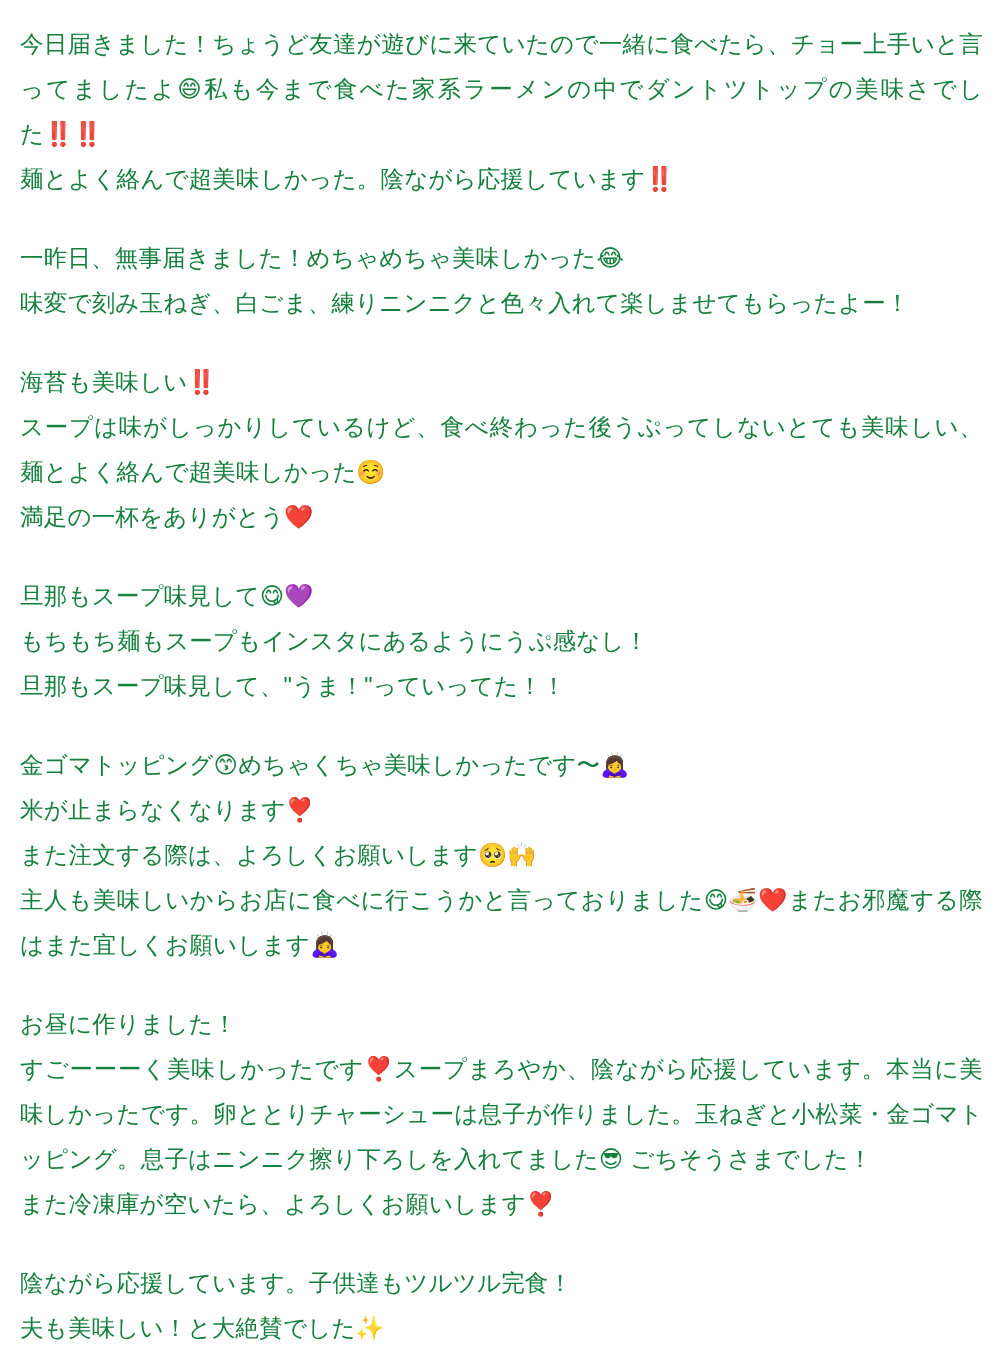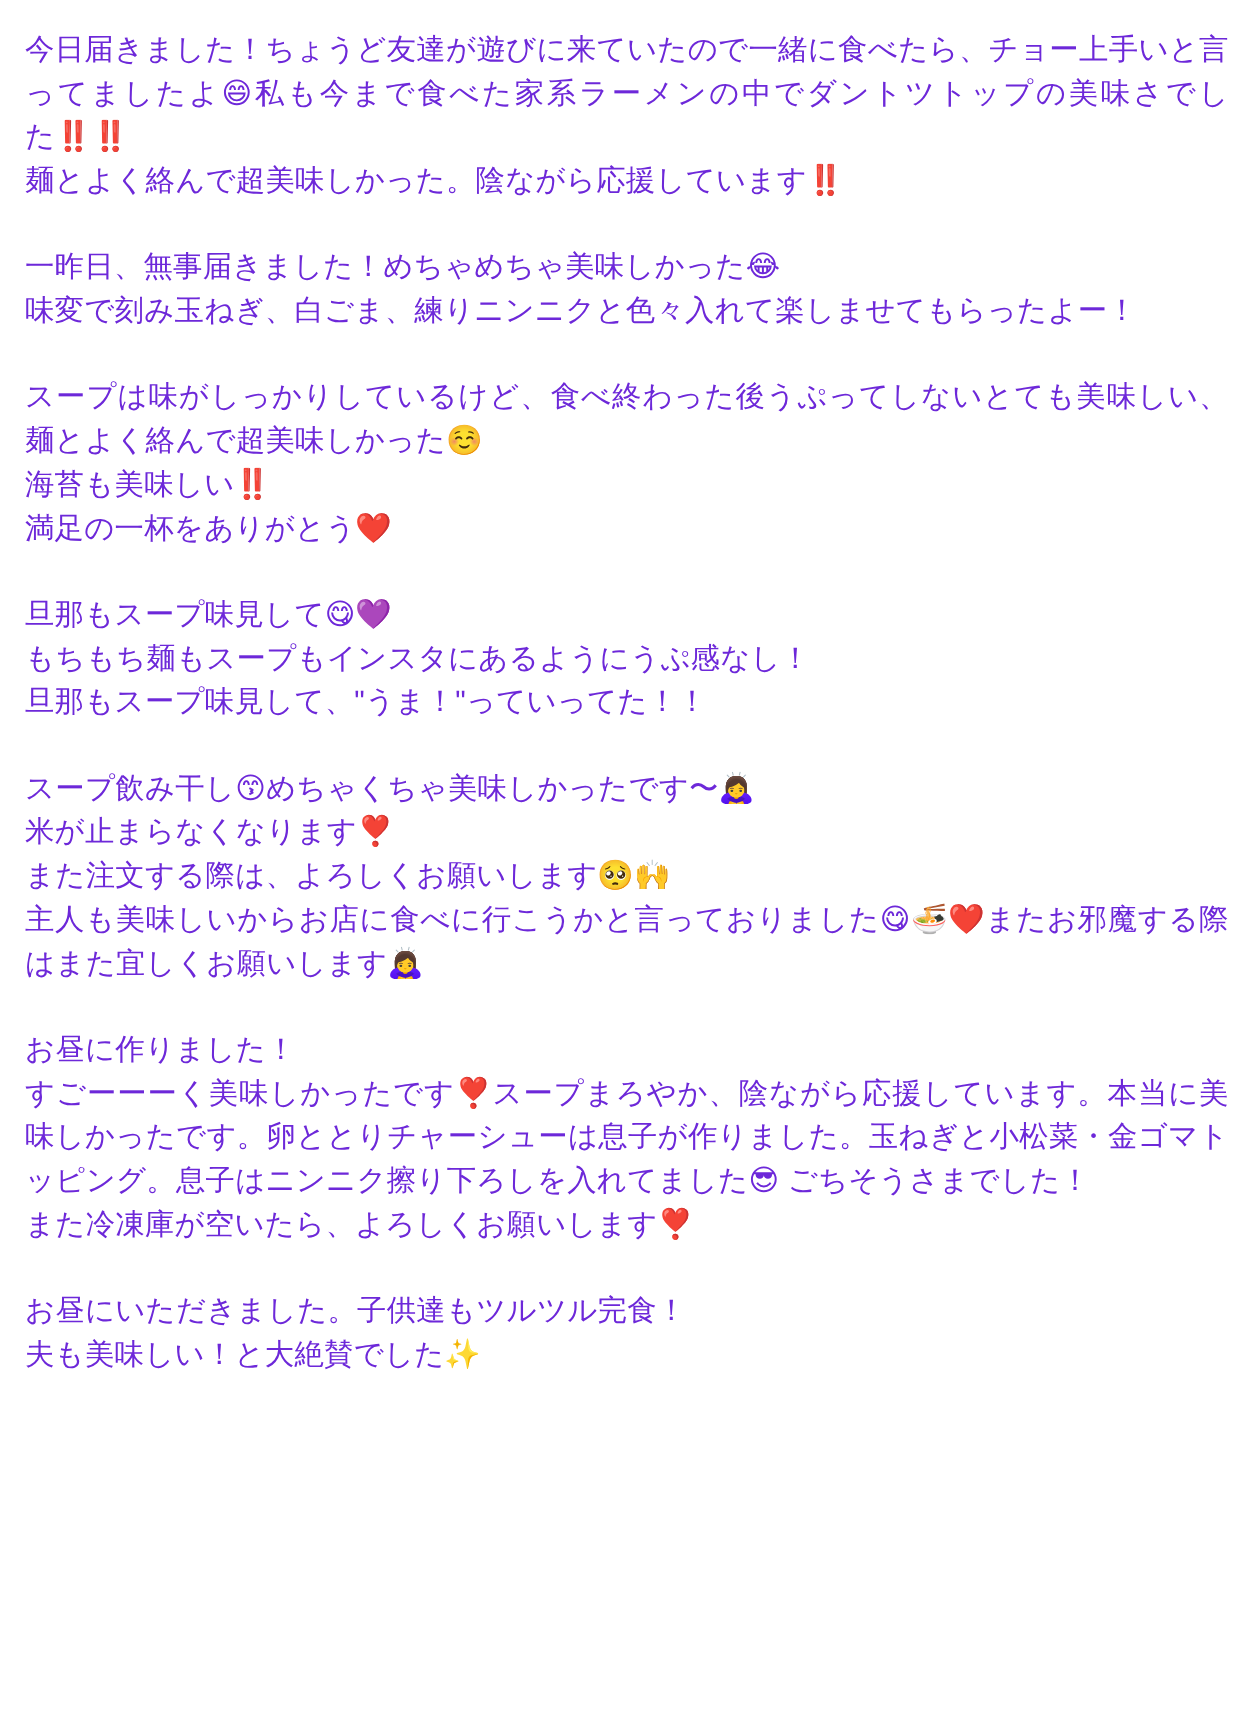--- a/index.html
+++ b/index.html
@@ -21,23 +21,23 @@
     background: #ffffff;
   }
   .review-block {
     margin: 0 0 34px 0;
   }
   .review-block:last-child {
     margin-bottom: 0;
   }
   .line {
     font-size: 23.5px;
-    line-height: 35px;
+    line-height: 45px;
     letter-spacing: 0.2px;
-    color: #6d28d9;
+    color: #15803d;
     white-space: pre-wrap;
     word-break: break-all;
     text-align: justify;
     text-justify: inter-character;
     margin: 0;
   }
 </style>
 </head>
 <body>
 
@@ -47,43 +47,43 @@
     <p class="line">今日届きました！ちょうど友達が遊びに来ていたので一緒に食べたら、チョー上手いと言ってましたよ😄私も今まで食べた家系ラーメンの中でダントツトップの美味さでした‼️‼️</p>
     <p class="line">麺とよく絡んで超美味しかった。陰ながら応援しています‼️</p>
   </div>
 
   <div class="review-block">
     <p class="line">一昨日、無事届きました！めちゃめちゃ美味しかった😂</p>
     <p class="line">味変で刻み玉ねぎ、白ごま、練りニンニクと色々入れて楽しませてもらったよー！</p>
   </div>
 
   <div class="review-block">
+    <p class="line">海苔も美味しい‼️</p>
     <p class="line">スープは味がしっかりしているけど、食べ終わった後うぷってしないとても美味しい、麺とよく絡んで超美味しかった☺️</p>
-    <p class="line">海苔も美味しい‼️</p>
     <p class="line">満足の一杯をありがとう❤️</p>
   </div>
 
   <div class="review-block">
     <p class="line">旦那もスープ味見して😋💜</p>
     <p class="line">もちもち麺もスープもインスタにあるようにうぷ感なし！</p>
     <p class="line">旦那もスープ味見して、"うま！"っていってた！！</p>
   </div>
 
   <div class="review-block">
-    <p class="line">スープ飲み干し😙めちゃくちゃ美味しかったです〜🙇‍♀️</p>
+    <p class="line">金ゴマトッピング😙めちゃくちゃ美味しかったです〜🙇‍♀️</p>
     <p class="line">米が止まらなくなります❣️</p>
     <p class="line">また注文する際は、よろしくお願いします🥺🙌</p>
     <p class="line">主人も美味しいからお店に食べに行こうかと言っておりました😋🍜❤️またお邪魔する際はまた宜しくお願いします🙇‍♀️</p>
   </div>
 
   <div class="review-block">
     <p class="line">お昼に作りました！</p>
     <p class="line">すごーーーく美味しかったです❣️スープまろやか、陰ながら応援しています。本当に美味しかったです。卵ととりチャーシューは息子が作りました。玉ねぎと小松菜・金ゴマトッピング。息子はニンニク擦り下ろしを入れてました😎 ごちそうさまでした！</p>
     <p class="line">また冷凍庫が空いたら、よろしくお願いします❣️</p>
   </div>
 
   <div class="review-block">
-    <p class="line">お昼にいただきました。子供達もツルツル完食！</p>
+    <p class="line">陰ながら応援しています。子供達もツルツル完食！</p>
     <p class="line">夫も美味しい！と大絶賛でした✨</p>
 
   </div>
 
 </div>
 
 </body></html>

